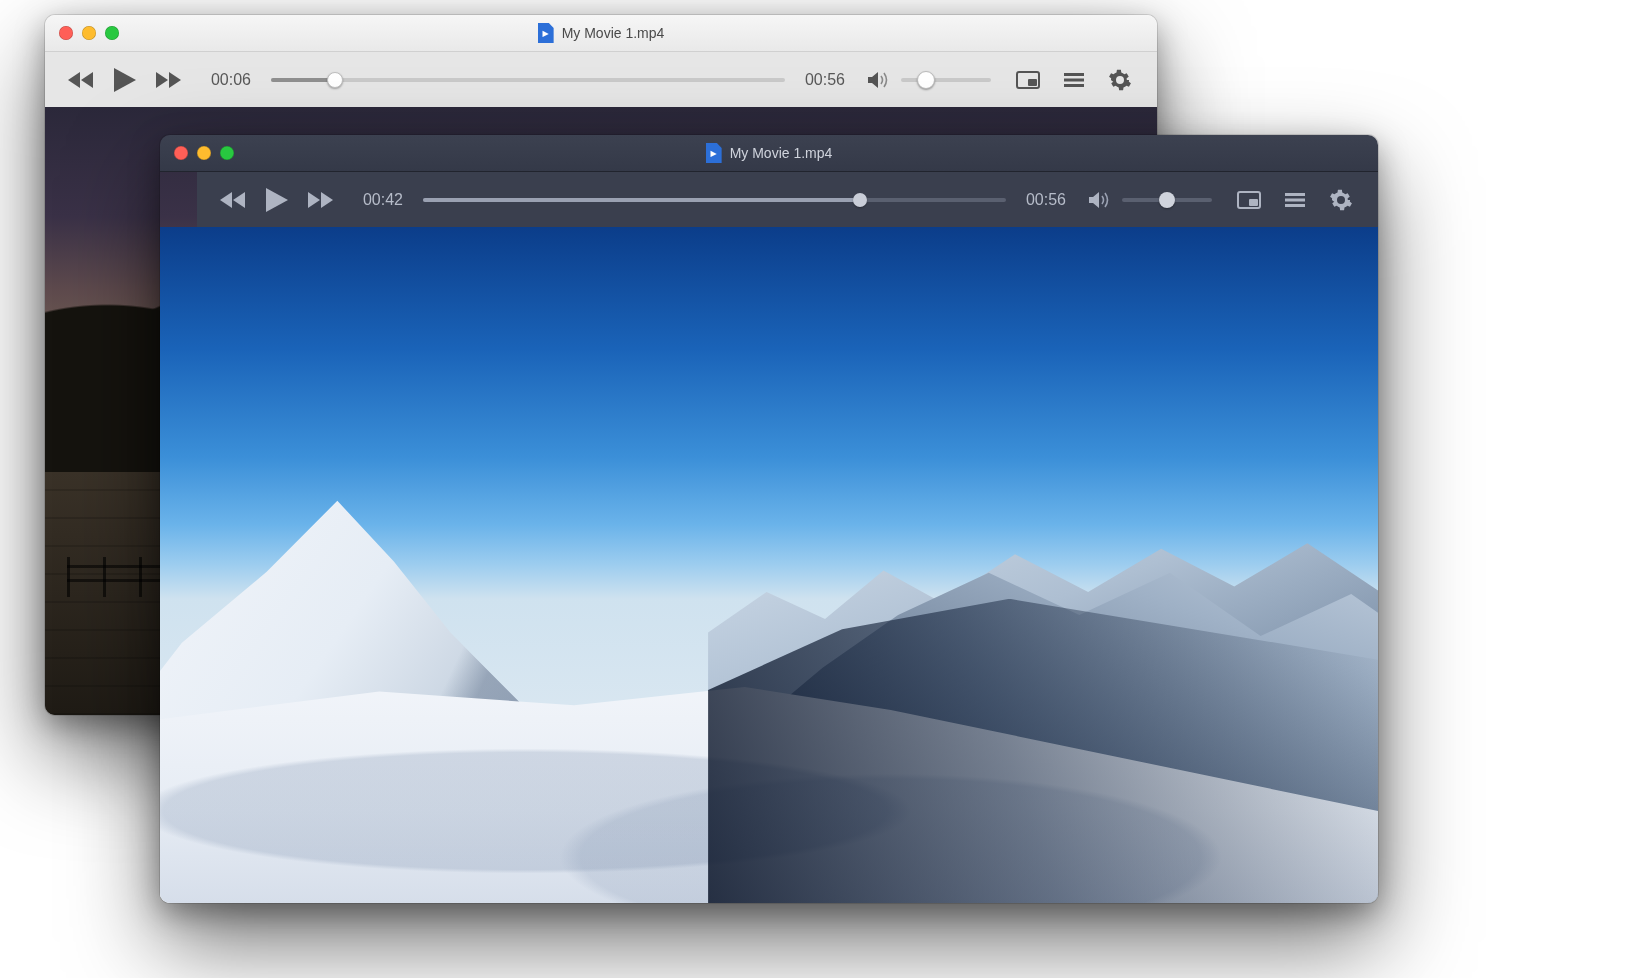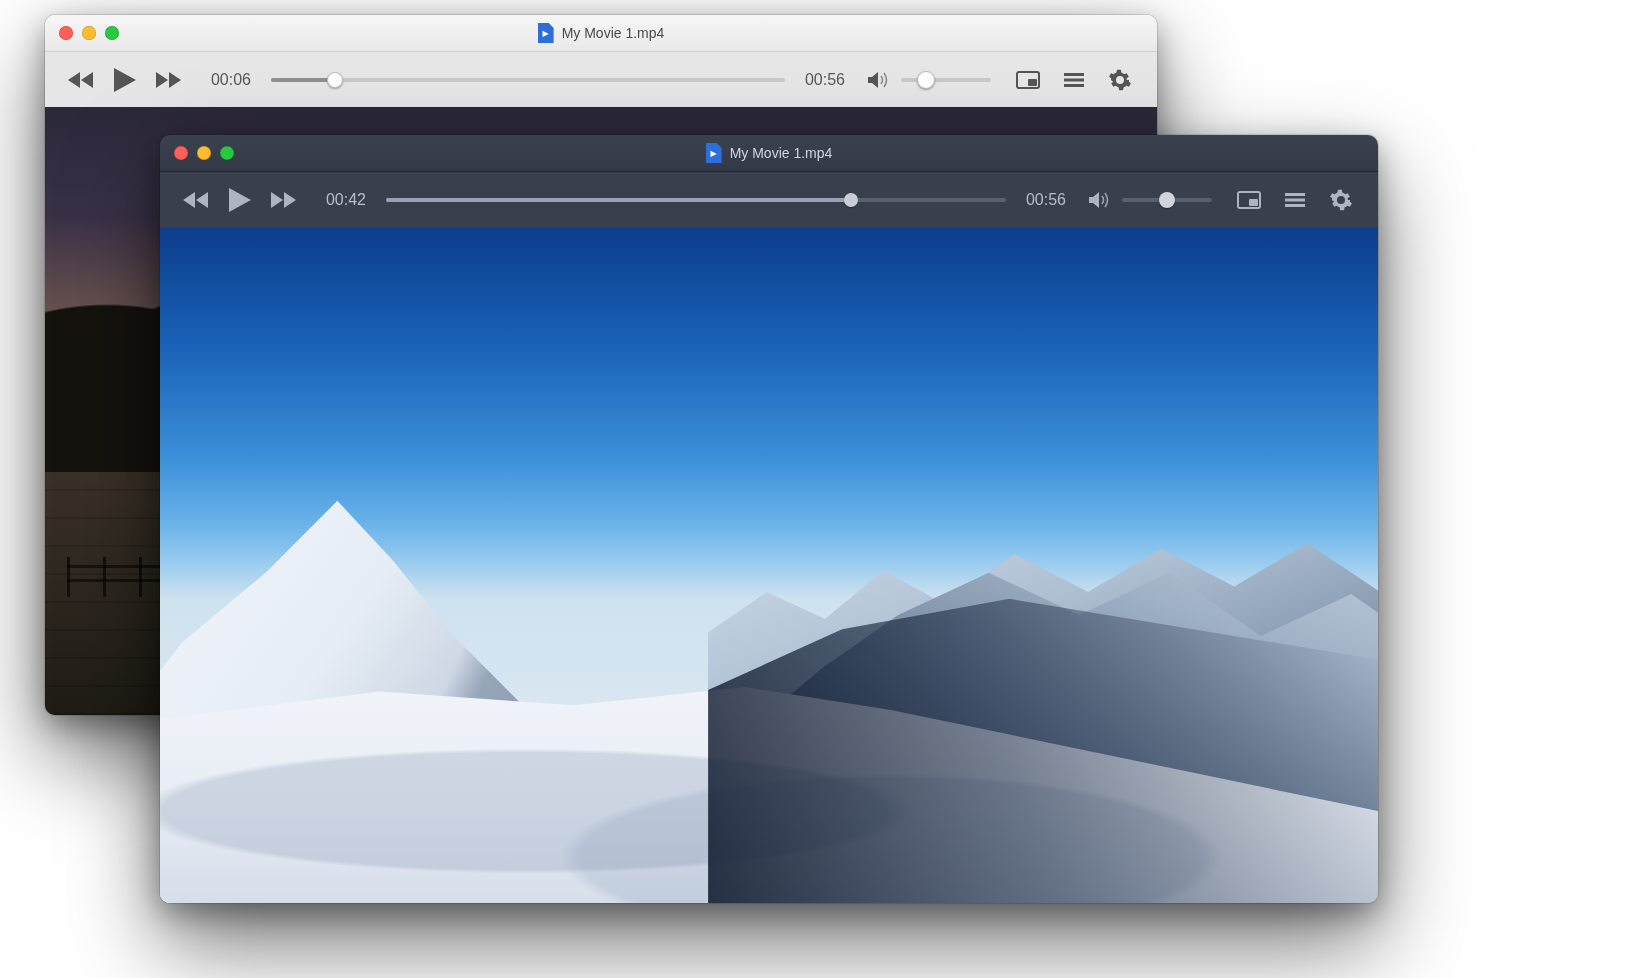--- a/index.html
+++ b/index.html
@@ -81,21 +81,21 @@
 
   
   .controls {
     height: 56px;
     display:flex;
     align-items:center;
     padding: 0 20px;
     gap: 14px;
   }
   .controls-light { background:#e6e6e6; border-bottom:1px solid #cfcfcf; color:#585858; }
-  .controls-dark  { background:#3a3f4e; border-bottom:1px solid #262a33; color:#b6bcc9; }
+  .controls-dark  { background:#3a3f4e; border-bottom:1px solid #262a33; color:#b6bcc9;margin-left:37px; }
 
   .icon-btn {
     width:34px; height:34px;
     display:flex; align-items:center; justify-content:center;
     cursor:pointer;
   }
   .icon-btn svg { display:block; }
   .controls-light .icon-btn svg { fill:#555; }
   .controls-dark  .icon-btn svg { fill:#aeb4c2; }
 

